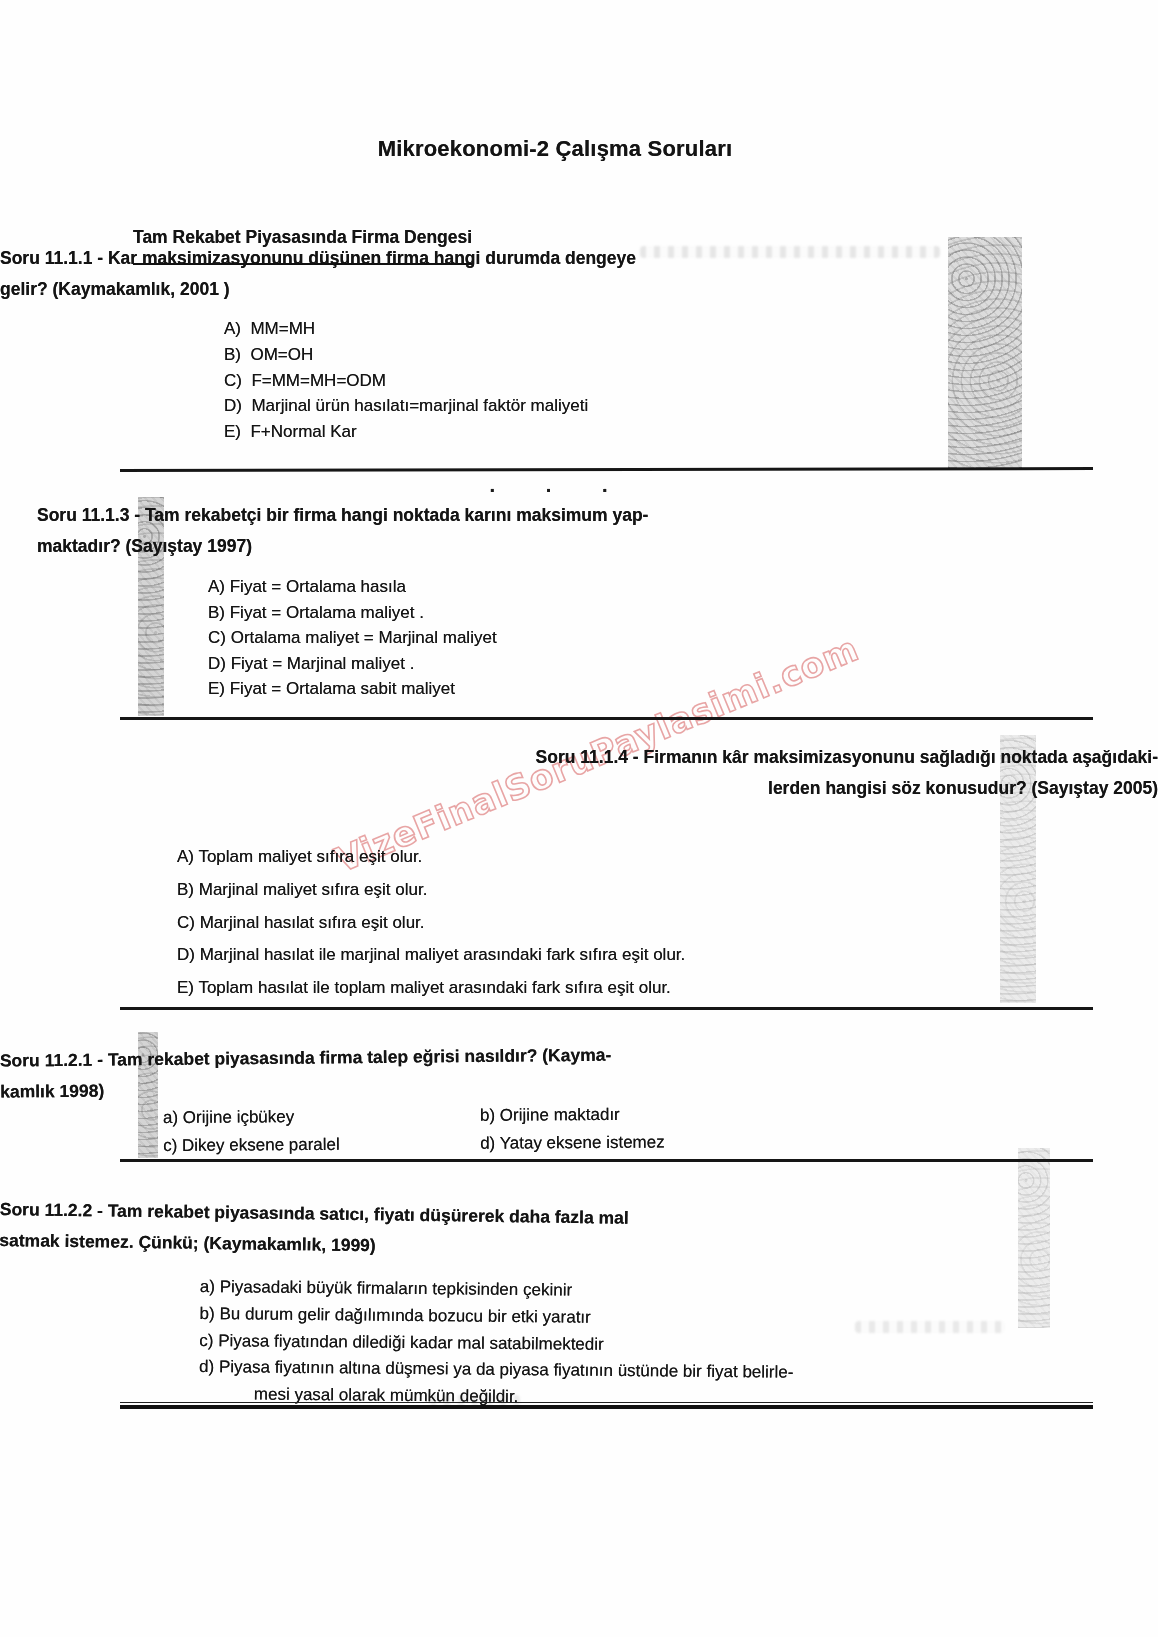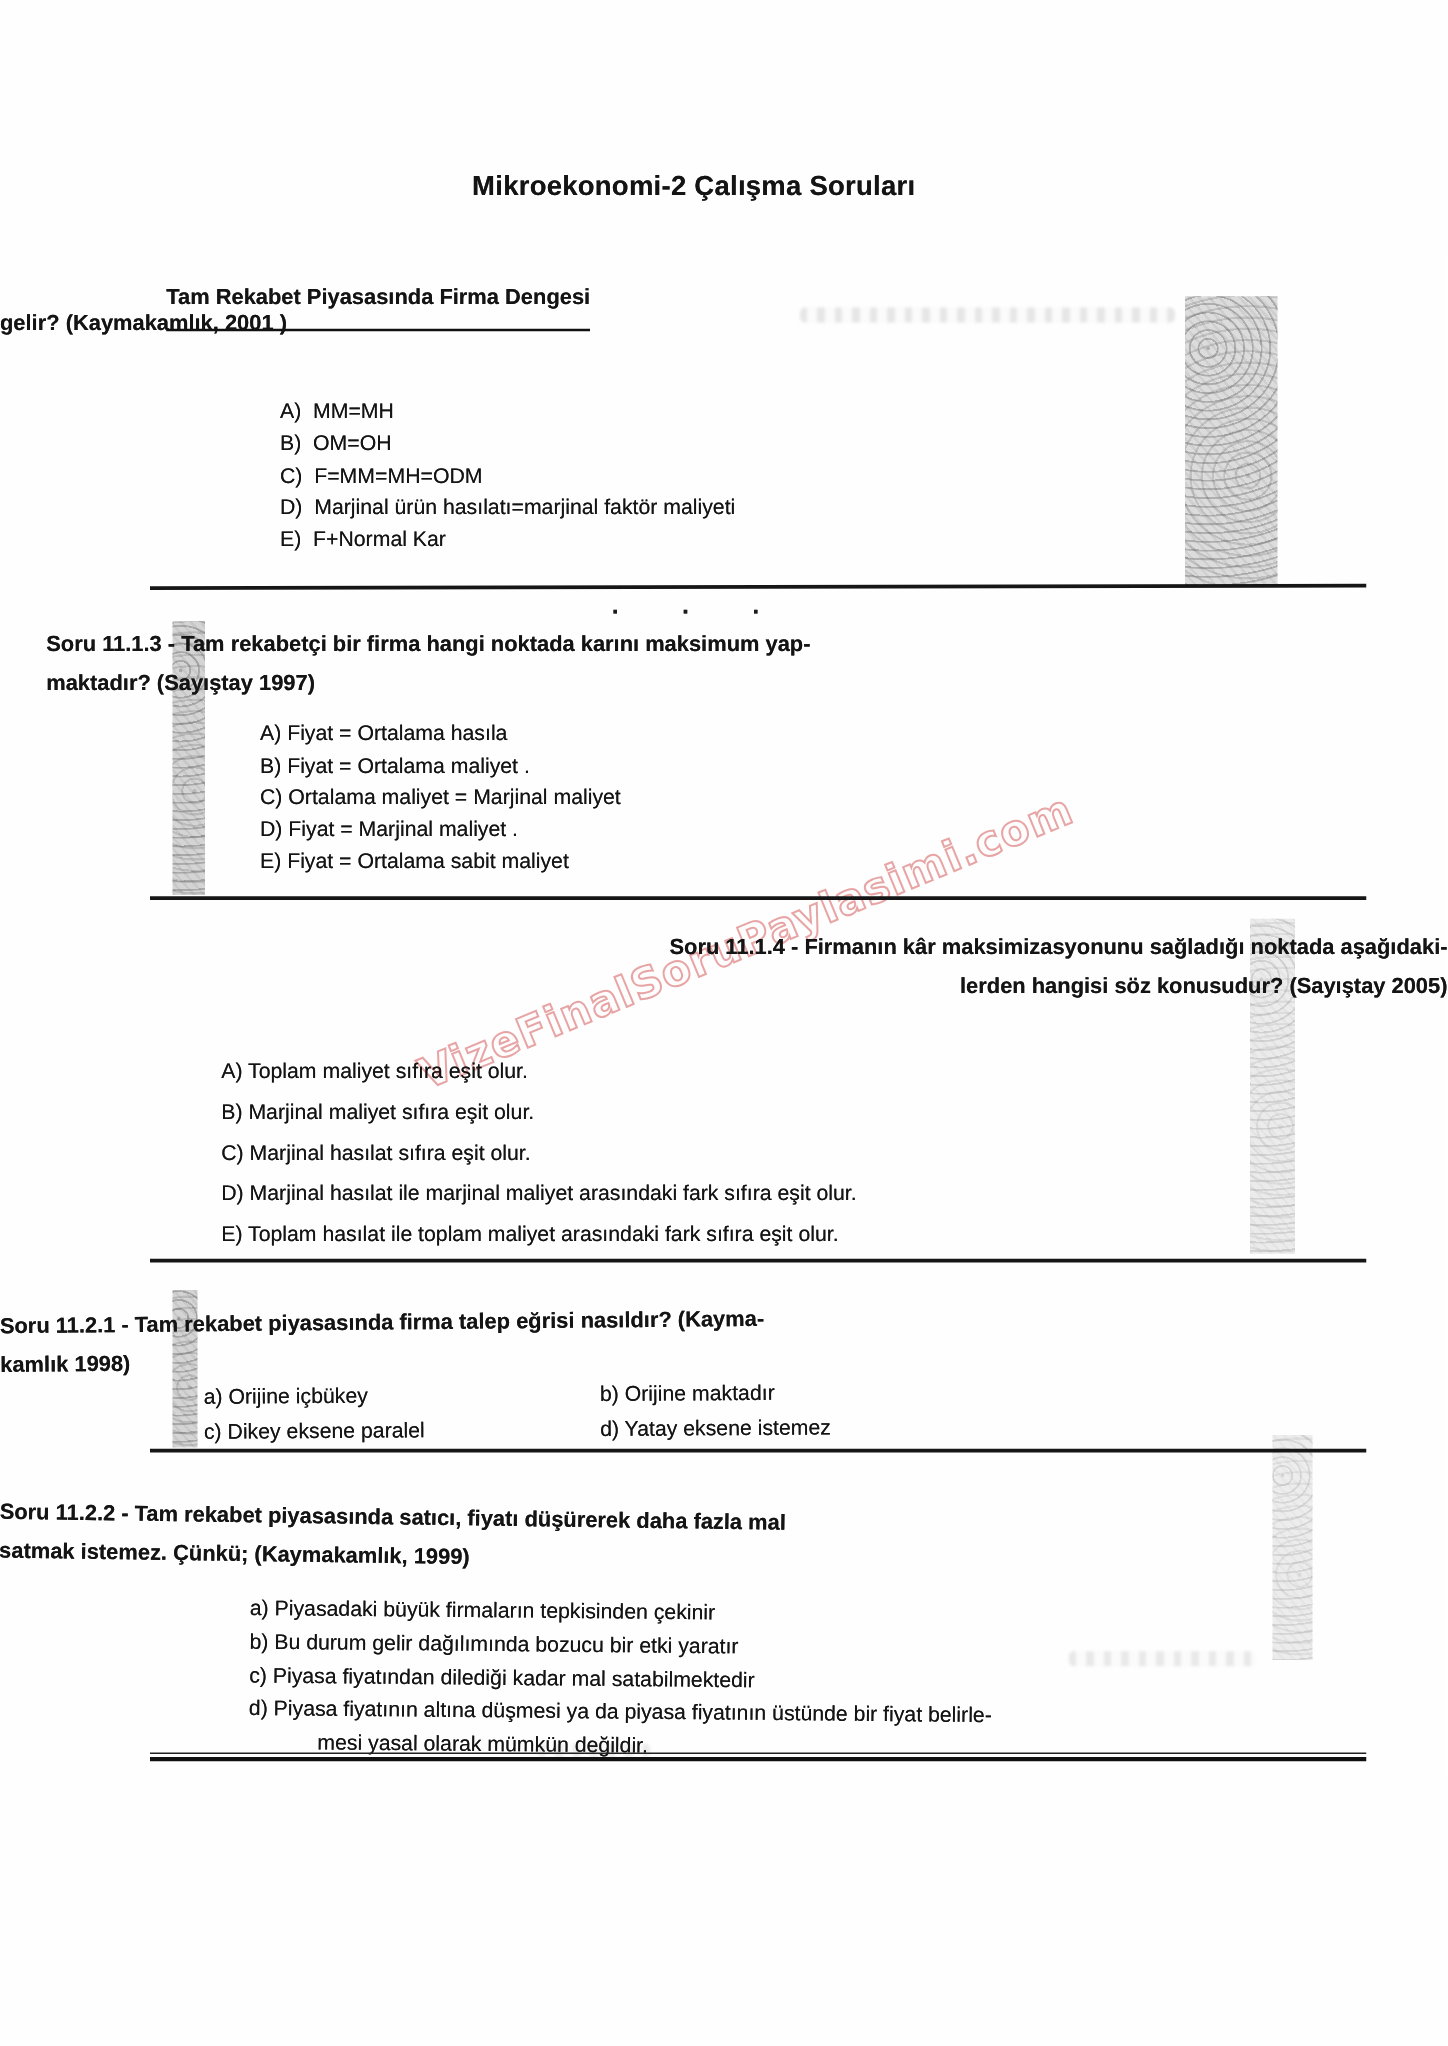--- a/index.html
+++ b/index.html
@@ -113,20 +113,21 @@
   <div class="smudge smudge1"></div>
   <div class="smudge smudge2"></div>
   <div class="smudge smudge3"></div>
 
   <div class="watermark">VizeFinalSoruPaylasimi.com</div>
 
   <div class="title ink">Mikroekonomi-2 Çalışma Soruları</div>
   <div class="section-heading ink">Tam Rekabet Piyasasında Firma Dengesi</div>
 
   <section class="q-block q1">
+    <div class="q-line ink">Soru 11.1.1 - Kar maksimizasyonunu düşünen firma hangi durumda dengeye</div>
     <div class="q-line ink">gelir? (Kaymakamlık, 2001 )</div>
   </section>
   <div class="q-block q1-opts">
     <div class="opt ink">A)  MM=MH</div>
     <div class="opt ink">B)  OM=OH</div>
     <div class="opt ink">C)  F=MM=MH=ODM</div>
     <div class="opt ink">D)  Marjinal ürün hasılatı=marjinal faktör maliyeti</div>
     <div class="opt ink">E)  F+Normal Kar</div>
   </div>
 

